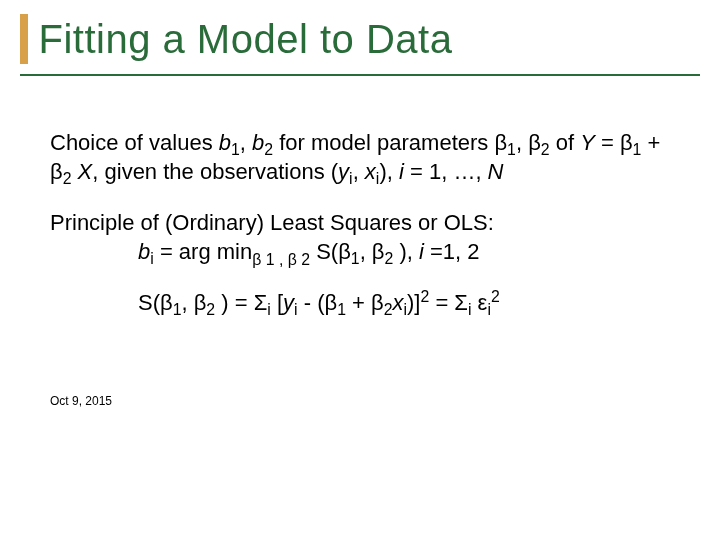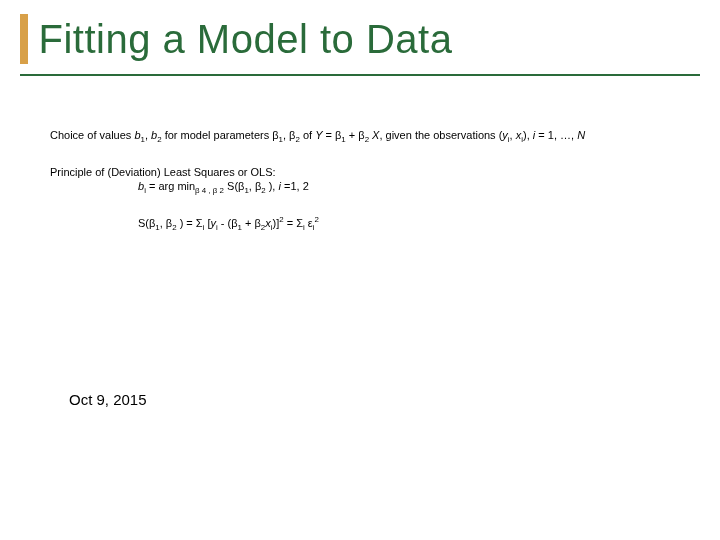--- a/index.html
+++ b/index.html
@@ -45,21 +45,21 @@
     top: 74px;
     width: 680px;
     height: 2px;
     background: #2a6b3a;
   }
   .body {
     position: absolute;
     left: 50px;
     top: 128px;
     width: 620px;
-    font-size: 11px;
+    font-size: 22px;
     line-height: 1.32;
   }
   .para {
     margin-bottom: 22px;
   }
   .indent {
     display: block;
     margin-left: 88px;
   }
   sub {
@@ -75,46 +75,45 @@
   .subsub {
     font-size: 0.72em;
     vertical-align: -0.4em;
     line-height: 0;
   }
   i { font-style: italic; }
   .footer {
     position: absolute;
     left: 50px;
     bottom: 20px;
-    font-size: 15px;
+    font-size: 12px;
     color: #000;
-    margin-left: 19px;
   }
 </style>
 </head>
 <body>
 
 <div class="slide">
 
   <div class="title-wrap">
     <span class="title-bar"></span>
     <span class="title">Fitting a Model to Data</span>
   </div>
   <div class="rule"></div>
 
   <div class="body">
 
     <div class="para">
       <span>Choice of values </span><i>b</i><sub>1</sub><span>, </span><i>b</i><sub>2</sub><span> for model parameters β</span><sub>1</sub><span>, β</span><sub>2</sub><span> of </span><i>Y</i><span> = β</span><sub>1</sub><span> + β</span><sub>2</sub><span> </span><i>X</i><span>, given the observations (</span><i>y</i><sub>i</sub><span>, </span><i>x</i><sub>i</sub><span>), </span><i>i</i><span> = 1, …, </span><i>N</i>
     </div>
 
     <div class="para">
-      <span>Principle of (Deviation) Least Squares or OLS:</span>
+      <span>Principle of (Ordinary) Least Squares or OLS:</span>
       <span class="indent">
-        <i>b</i><sub>i</sub><span> = arg min</span><span class="subsub">β 4 , β 2</span><span>  S(β</span><sub>1</sub><span>, β</span><sub>2</sub><span> ), </span><i>i</i><span> =1, 2</span>
+        <i>b</i><sub>i</sub><span> = arg min</span><span class="subsub">β 1 , β 2</span><span>  S(β</span><sub>1</sub><span>, β</span><sub>2</sub><span> ), </span><i>i</i><span> =1, 2</span>
       </span>
     </div>
 
     <div class="para">
       <span class="indent">
         <span>S(β</span><sub>1</sub><span>, β</span><sub>2</sub><span> ) = Σ</span><sub>i</sub><span> [</span><i>y</i><sub>i</sub><span> - (β</span><sub>1</sub><span> + β</span><sub>2</sub><i>x</i><sub>i</sub><span>)]</span><sup>2</sup><span> = Σ</span><sub>i</sub><span> ε</span><sub>i</sub><sup>2</sup>
       </span>
     </div>
 
 

